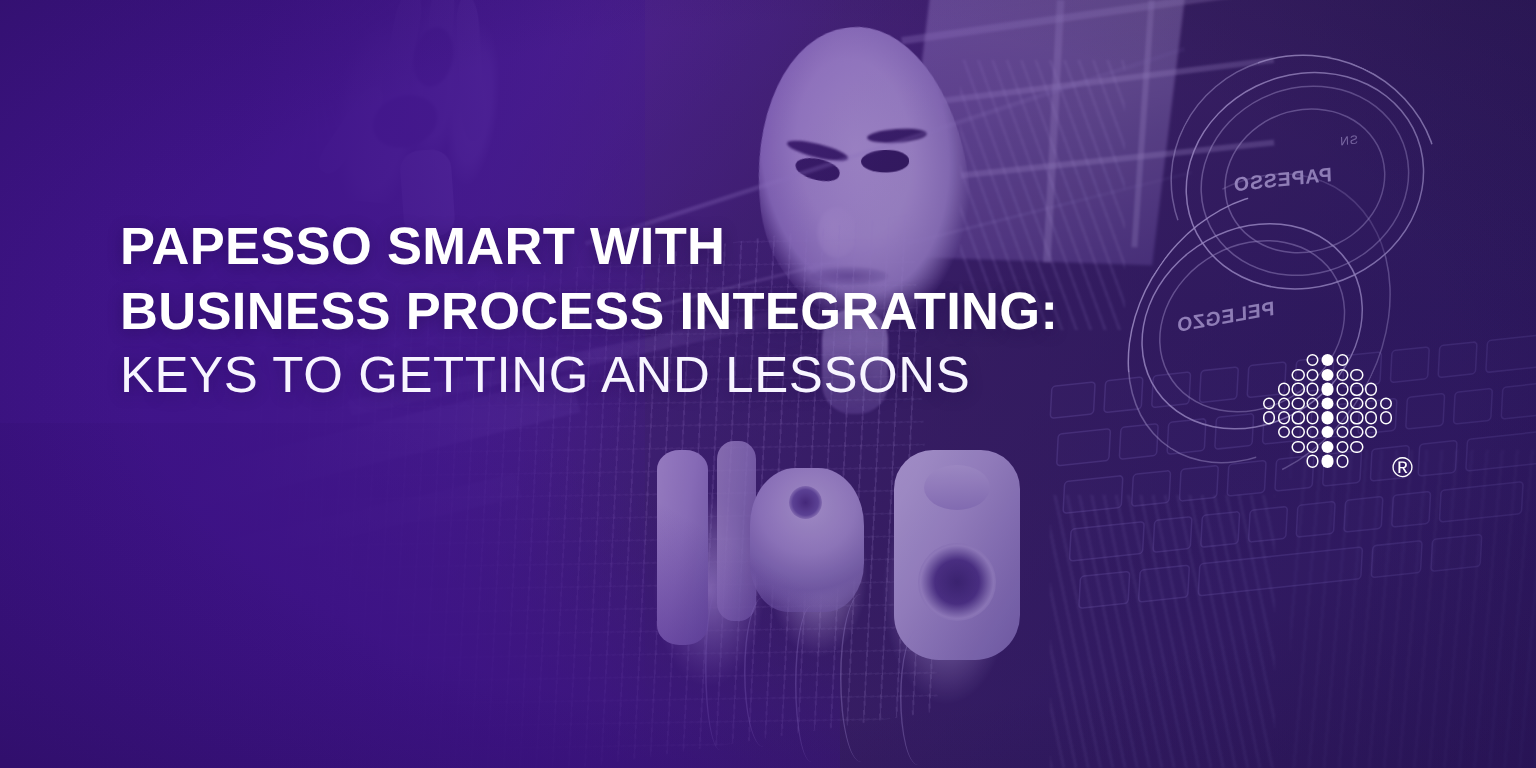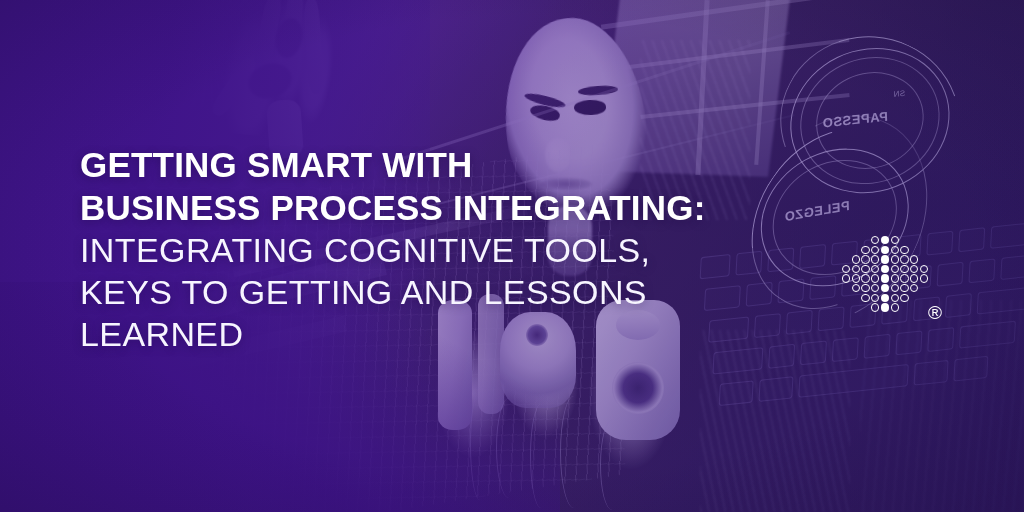--- a/index.html
+++ b/index.html
@@ -434,25 +434,23 @@
     <div class="beam" style="left:420px;top:160px;width:380px;height:2px;transform:rotate(-14deg);opacity:.4;"></div>
   </div>
 
   <div class="tint-global"></div>
   <div class="tint-duotone"></div>
   <div class="tint-left"></div>
   <div class="tint-bottomleft"></div>
   <div class="vignette"></div>
 
   <div class="copy">
-    <div class="headline">GETTING SMART WITH</div>
+    <div class="headline">PAPESSO SMART WITH</div>
     <div class="headline">BUSINESS PROCESS INTEGRATING:</div>
-    <div class="subline">INTEGRATING COGNITIVE TOOLS,</div>
     <div class="subline">KEYS TO GETTING AND LESSONS</div>
-    <div class="subline">LEARNED</div>
   </div>
 
   <div class="logo">
     <div class="logo-hex" id="hex-mark">
         <span class="dot open" style="left: 29.1px; top: 0px;"></span>
         <span class="dot fill" style="left: 38.8px; top: 0px;"></span>
         <span class="dot open" style="left: 48.5px; top: 0px;"></span>
         <span class="dot open" style="left: 19.4px; top: 9.6px;"></span>
         <span class="dot open" style="left: 29.1px; top: 9.6px;"></span>
         <span class="dot fill" style="left: 38.8px; top: 9.6px;"></span>

